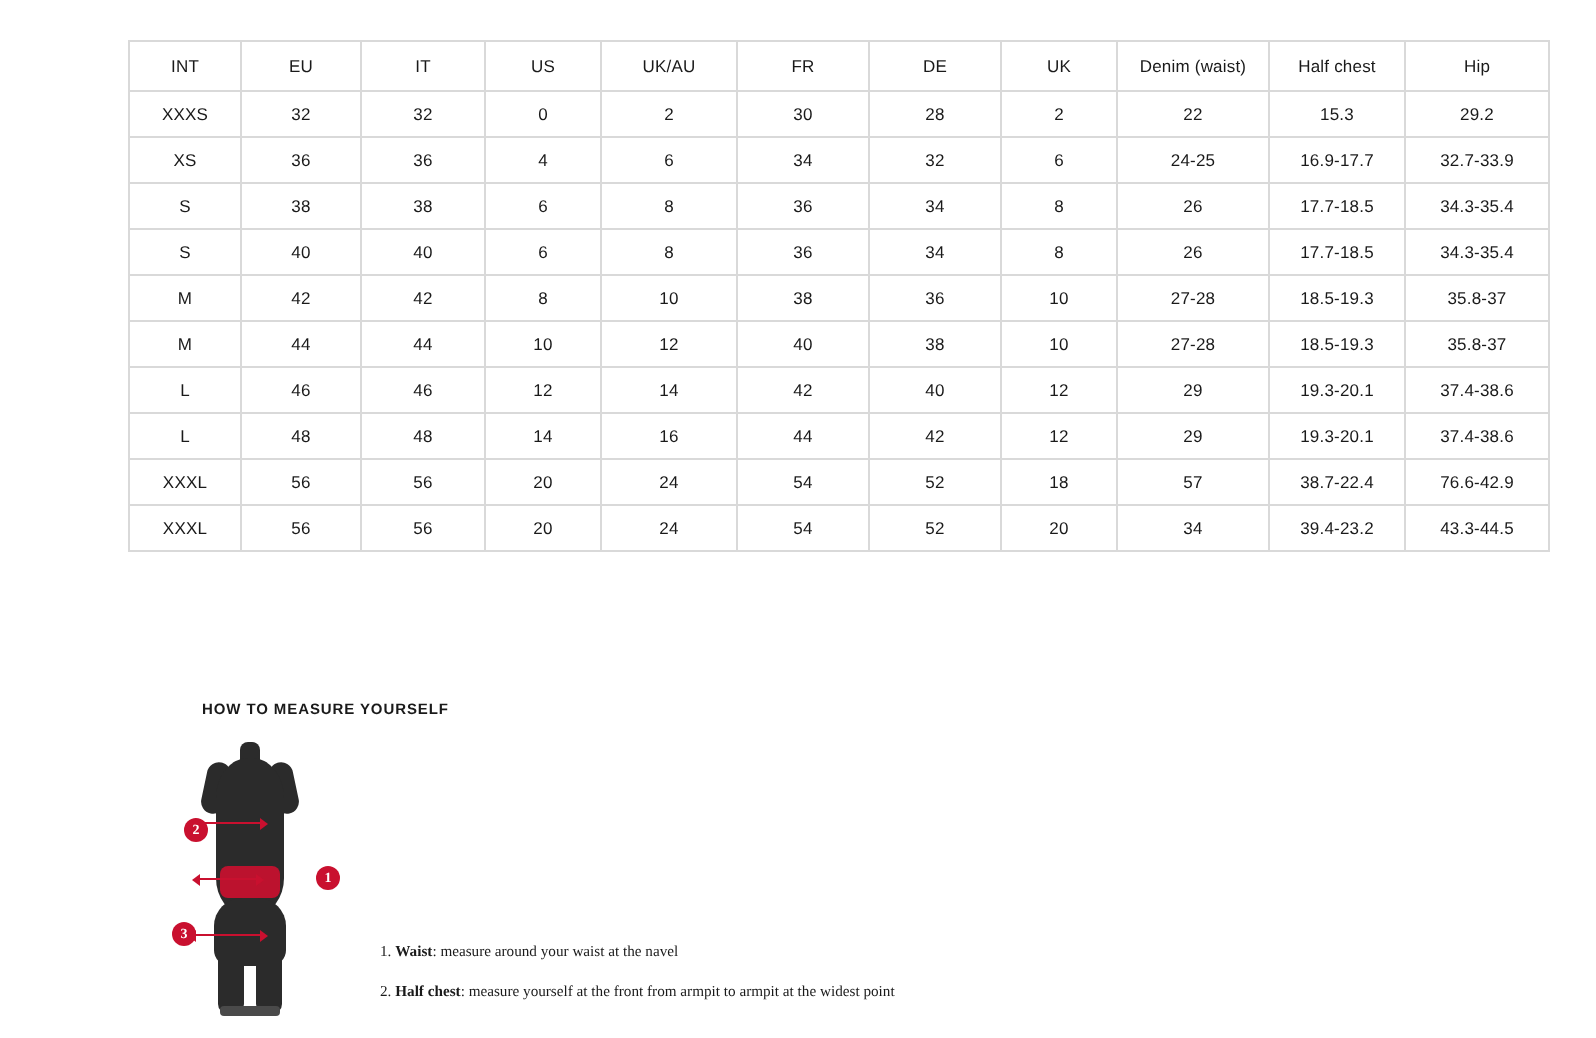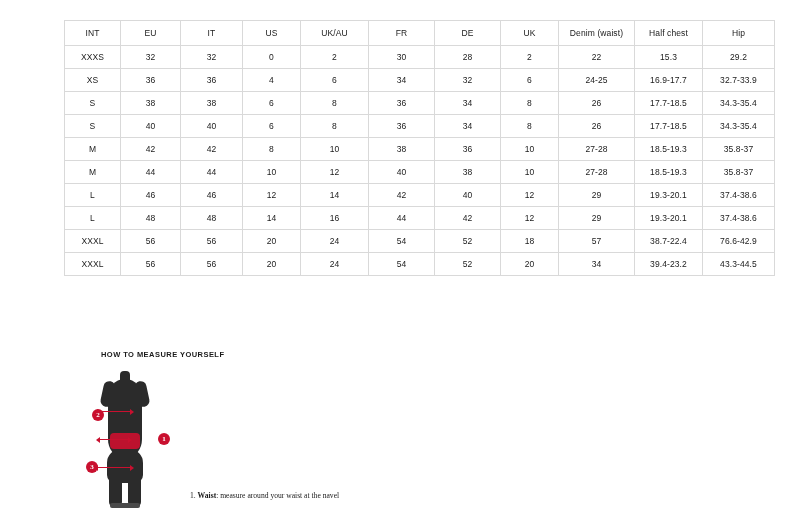--- a/index.html
+++ b/index.html
@@ -409,18 +409,22 @@
         <div class="marker m1">1</div>
         <div class="marker m2">2</div>
         <div class="marker m3">3</div>
       </div>
 
       <div class="steps-col">
         <div class="step">
           <span>1.</span>
           <b>Waist</b><span>: measure around your waist at the navel</span>
         </div>
+        <div class="step">
+          <span>2.</span>
+          <b>Half chest</b><span>: measure yourself at the front from armpit to armpit at the widest point</span>
+        </div>
       </div>
 
     </div>
   </div>
 
 </div>
 
 </body></html>

